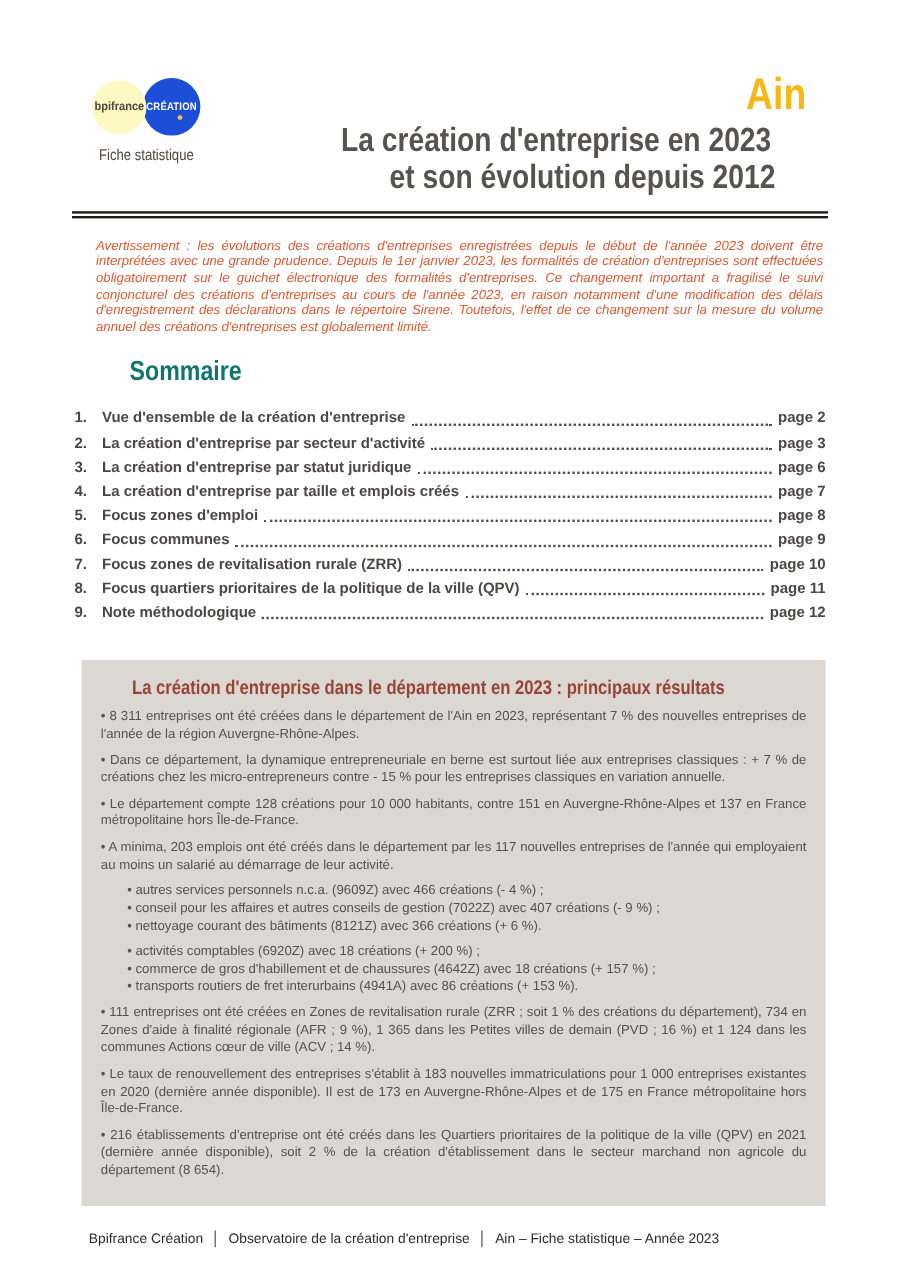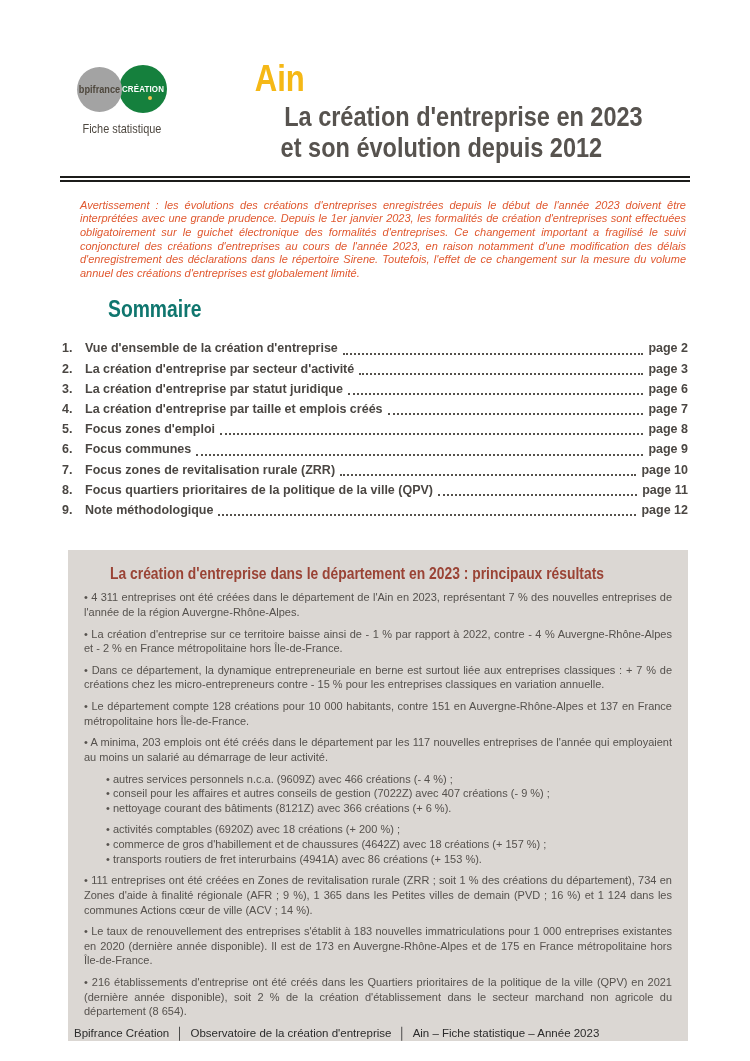--- a/index.html
+++ b/index.html
@@ -12,35 +12,35 @@
     overflow:hidden;
     box-sizing:border-box;
   }
   .content{padding:0 60px;}
 
   
   .header{display:flex;padding:64px 60px 0 60px;}
   .logo-block{width:190px;flex:none;}
   .logo-wrap{margin-left:10px;width:104px;text-align:center;}
   .circles{display:flex;justify-content:center;align-items:center;height:50px;}
-  .c-yellow{width:45px;height:45px;border-radius:50%;background:#a3a3a3;
+  .c-yellow{width:45px;height:45px;border-radius:50%;background:#fef9c3;
     display:flex;align-items:center;justify-content:center;z-index:2;}
   .c-yellow span{font-size:10px;font-weight:bold;color:#4F483E;
     display:inline-block;transform:scaleX(0.92);}
-  .c-dark{width:48px;height:48px;border-radius:50%;background:#15803d;
+  .c-dark{width:48px;height:48px;border-radius:50%;background:#1d4ed8;
     display:flex;align-items:center;margin-left:-3px;position:relative;}
   .c-dark span{font-size:9px;font-weight:bold;color:#ffffff;
     display:inline-block;transform:scaleX(0.88);letter-spacing:0.2px;}
   .creation-dot{position:absolute;width:4px;height:4px;border-radius:50%;
     background:#F2C24E;right:31%;bottom:27%;}
   .tagline{margin-top:7px;font-size:13px;font-weight:normal;color:#4E4840;}
   .cond{display:inline-block;transform:scaleX(0.84);transform-origin:50% 50%;white-space:nowrap;}
   .cond-l{display:inline-block;transform:scaleX(0.84);transform-origin:0 50%;white-space:nowrap;}
 
-  .title-block{flex:1;text-align:left;padding-right:66px;}
+  .title-block{flex:1;text-align:right;padding-right:66px;}
   .doc-region{font-size:37px;font-weight:bold;color:#F5B816;line-height:1.0;margin-top:-4px;}
   .doc-subtitle{font-size:28px;font-weight:bold;color:#57534F;line-height:1.12;margin-top:4px;}
 
   .rule{margin:12px 60px 0 60px;height:2px;
     border-top:2.5px solid #1C1C1A;border-bottom:2.5px solid #1C1C1A;}
 
   
   .warning{
     margin:17px 64px 0 80px;
     font-size:11px;font-style:italic;color:#E0582F;
@@ -169,24 +169,21 @@
           <span class="toc-page">page 12</span>
         </div>
       </div>
 
     <div class="box">
       <div class="box-heading">
         <span class="cond-l">La création d'entreprise dans le département en 2023 : principaux résultats</span>
       </div>
       <div>
           <div class="bullet">
-            <div class="bullet-text">• 4 311 entreprises ont été créées dans le département de l'Ain en 2023, représentant 7 % des nouvelles entreprises de l'année de la région Auvergne-Rhône-Alpes.</div>
-          </div>
-          <div class="bullet">
-            <div class="bullet-text">• La création d'entreprise sur ce territoire baisse ainsi de - 1 % par rapport à 2022, contre - 4 % Auvergne-Rhône-Alpes et - 2 % en France métropolitaine hors Île-de-France.</div>
+            <div class="bullet-text">• 8 311 entreprises ont été créées dans le département de l'Ain en 2023, représentant 7 % des nouvelles entreprises de l'année de la région Auvergne-Rhône-Alpes.</div>
           </div>
           <div class="bullet">
             <div class="bullet-text">• Dans ce département, la dynamique entrepreneuriale en berne est surtout liée aux entreprises classiques : + 7 % de créations chez les micro-entrepreneurs contre - 15 % pour les entreprises classiques en variation annuelle.</div>
           </div>
           <div class="bullet">
             <div class="bullet-text">• Le département compte 128 créations pour 10 000 habitants, contre 151 en Auvergne-Rhône-Alpes et 137 en France métropolitaine hors Île-de-France.</div>
           </div>
           <div class="bullet">
             <div class="bullet-text">• A minima, 203 emplois ont été créés dans le département par les 117 nouvelles entreprises de l'année qui employaient au moins un salarié au démarrage de leur activité.</div>
           </div>

